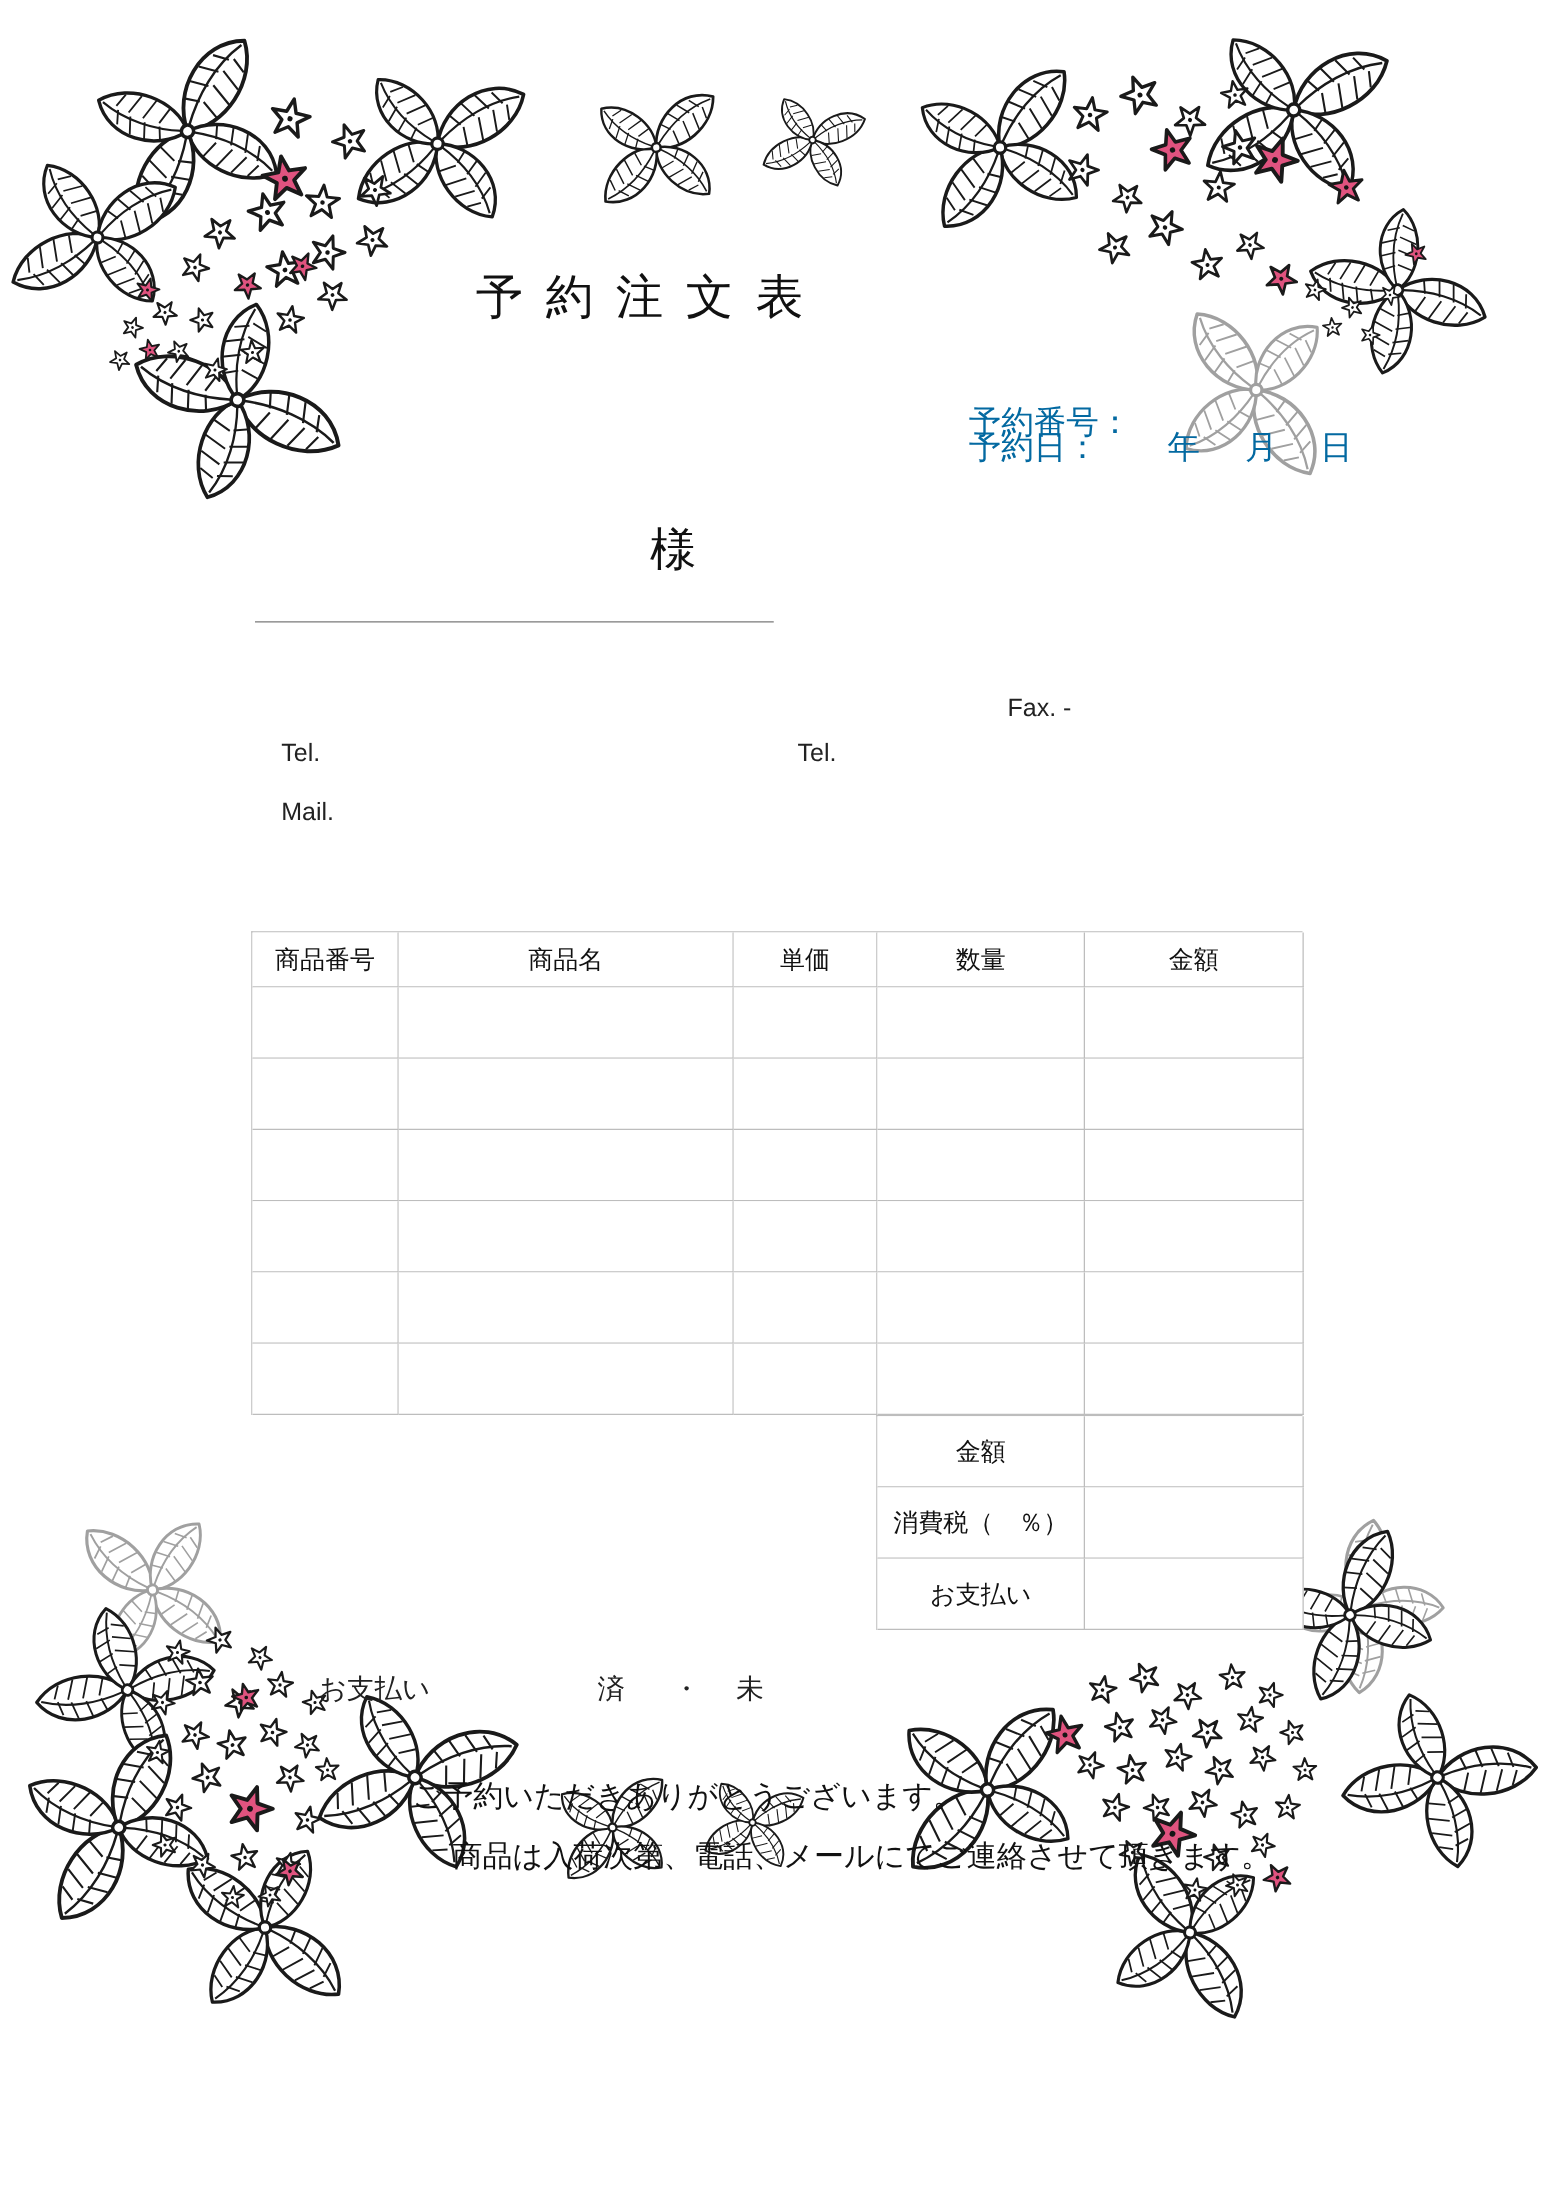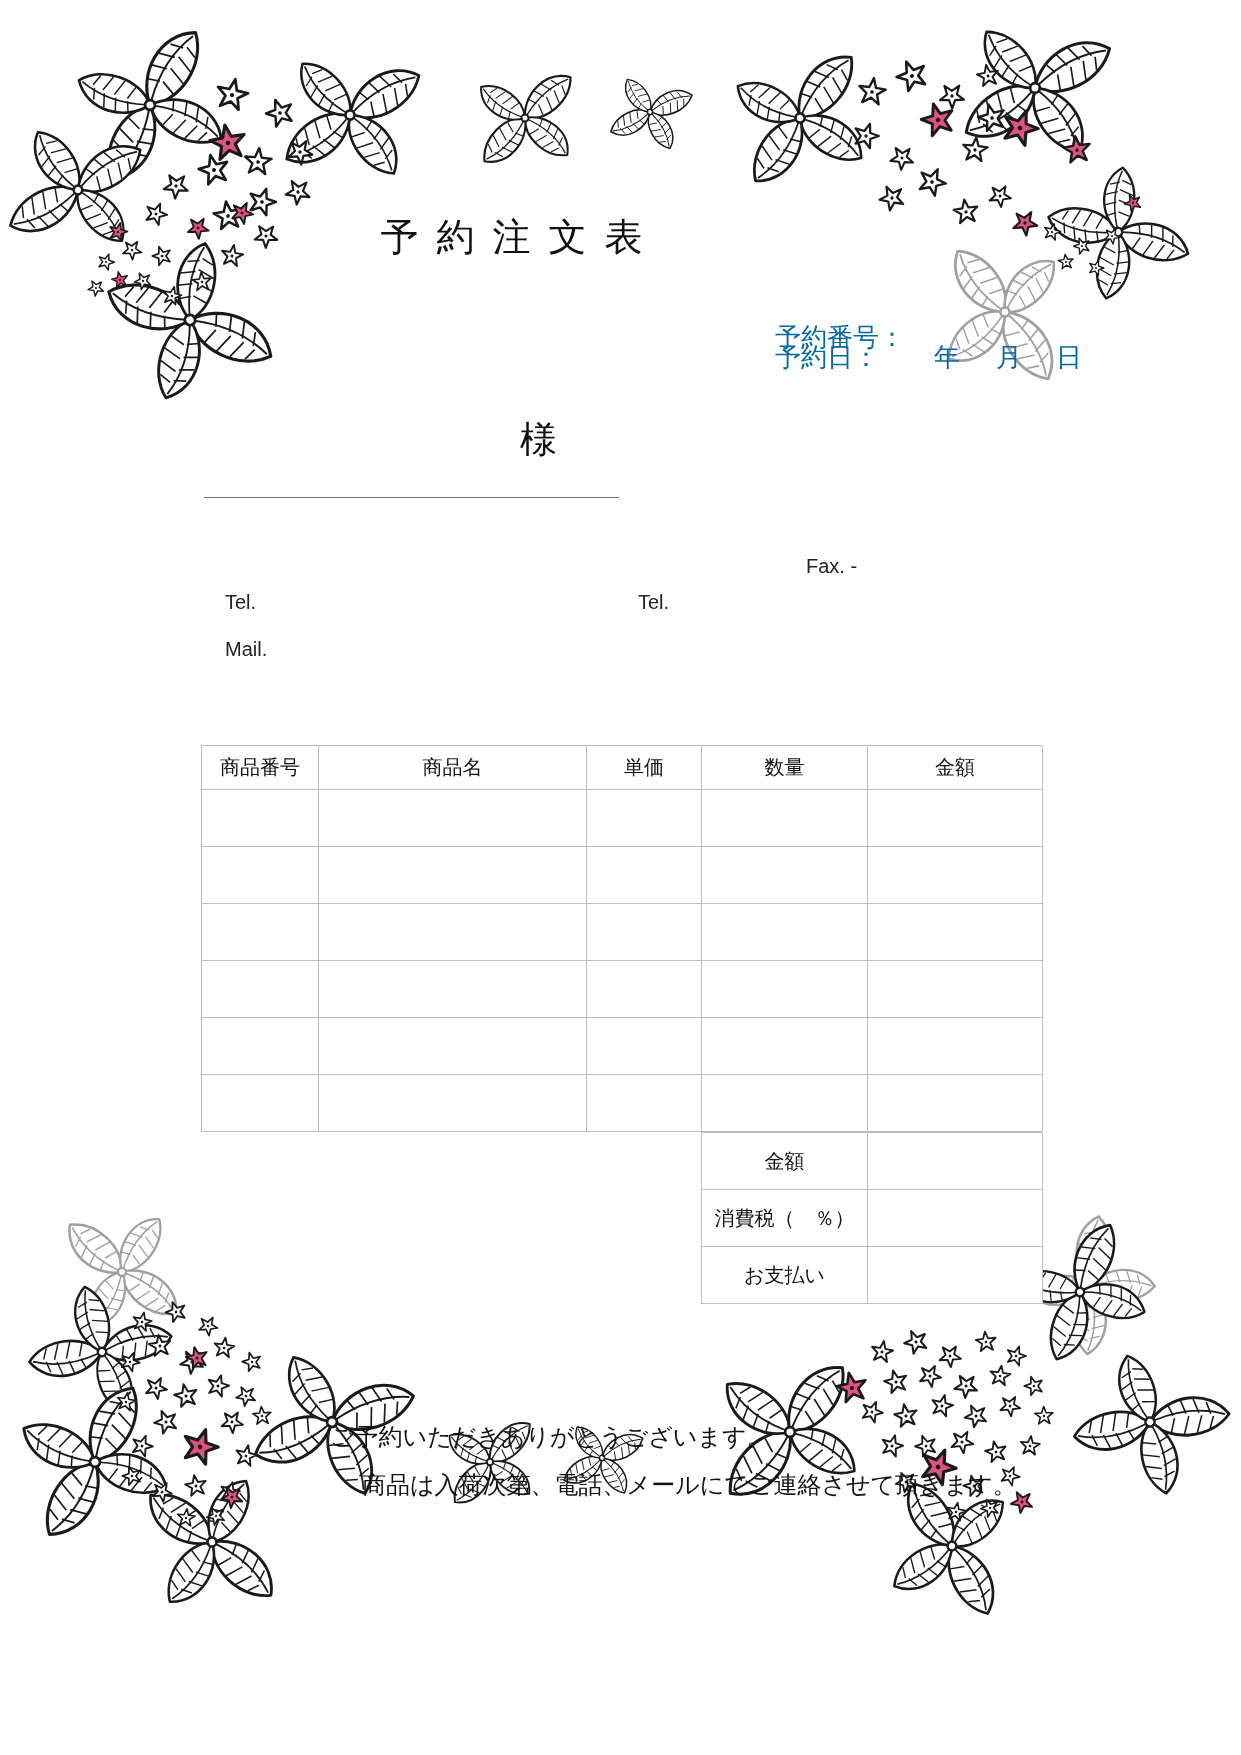--- a/index.html
+++ b/index.html
@@ -323,17 +323,20 @@
 
   <div class="abs summary-table serif">
     <div class="cell">金額</div>
     <div class="cell"></div>
     <div class="cell">消費税（　％）</div>
     <div class="cell"></div>
     <div class="cell">お支払い</div>
     <div class="cell"></div>
   </div>
 
+  <div class="abs payment serif">
+    <span>お支払い</span><span class="p-gap1"></span><span>済</span><span class="p-gap2"></span><span>・</span><span class="p-gap3"></span><span>未</span>
+  </div>
 
   <div class="abs footer-line fl1 serif">ご予約いただきありがとうございます。</div>
   <div class="abs footer-line fl2 serif">商品は入荷次第、電話、メールにてご連絡させて頂きます。</div>
 
 </div>
 
 </body></html>

